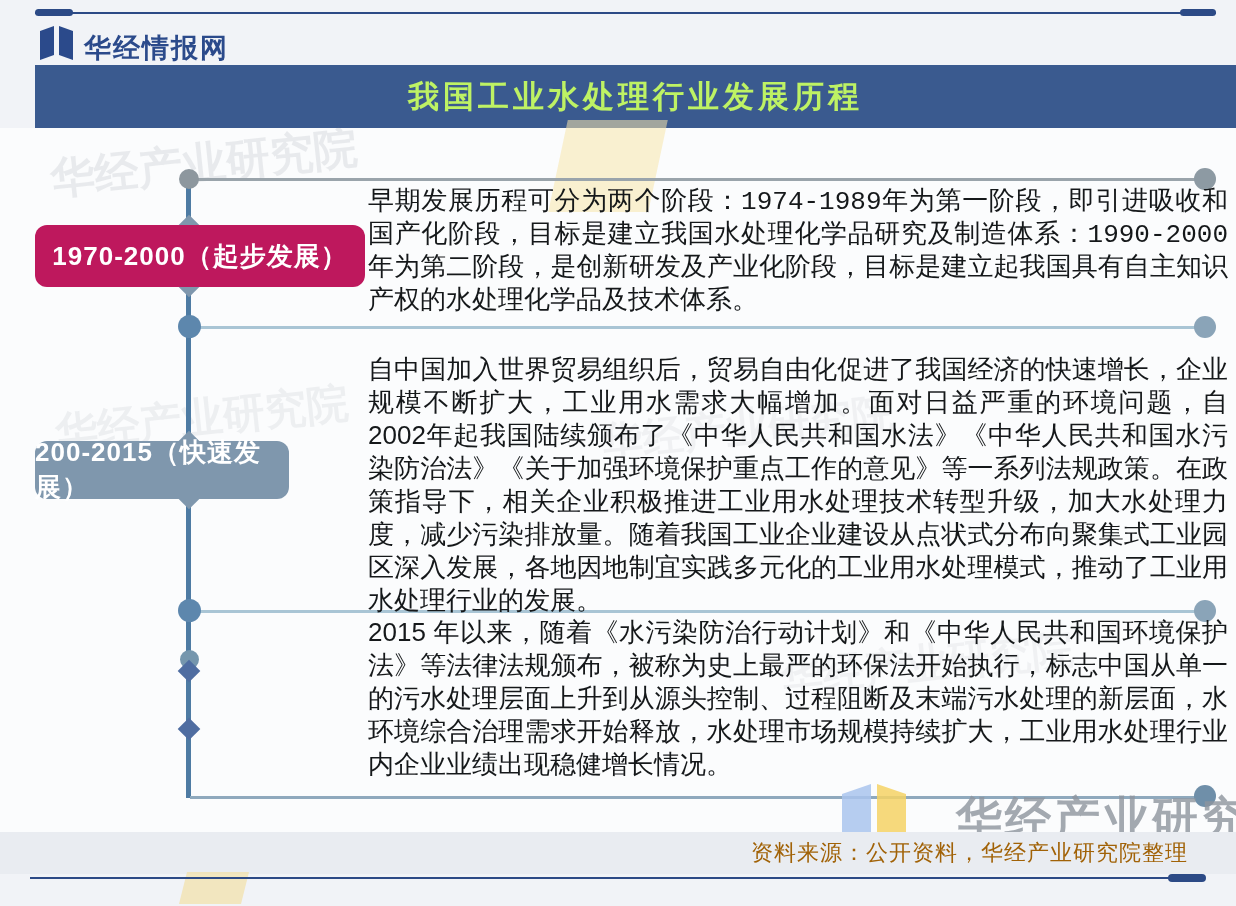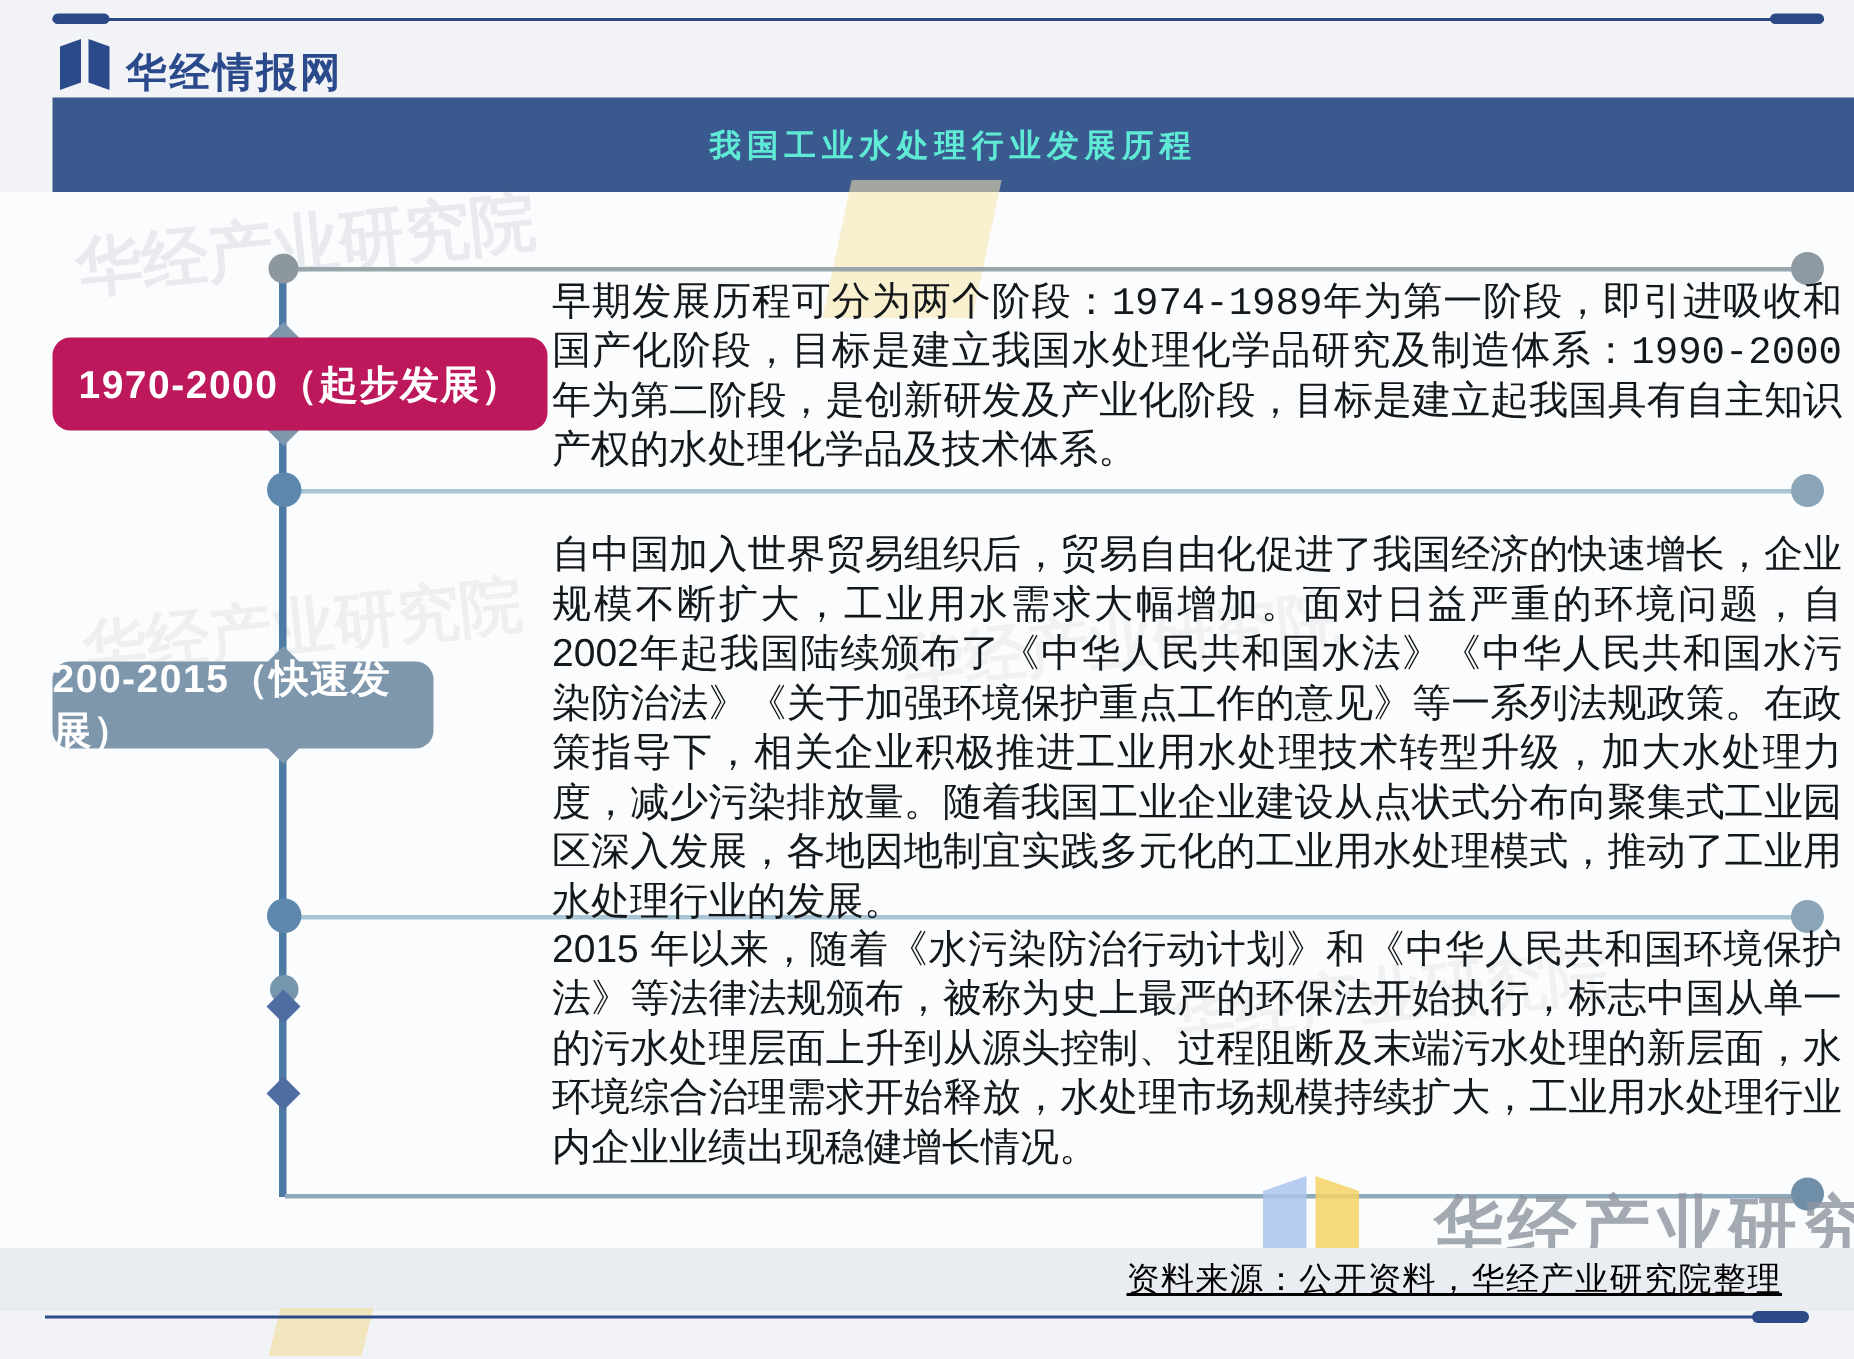--- a/index.html
+++ b/index.html
@@ -12,21 +12,21 @@
   .top-rule-capR{position:absolute;left:1180px;top:9px;width:36px;height:7px;border-radius:4px;background:#2c4a86;}
 
   
   .logo{position:absolute;left:38px;top:25px;width:37px;height:36px;}
   .site-name{position:absolute;left:84px;top:30px;font-size:27px;font-weight:bold;color:#2b4a8b;letter-spacing:2px;}
   .tagline{position:absolute;right:40px;top:31px;font-size:23px;font-weight:bold;color:#2b4a8b;letter-spacing:2px;}
 
   
   .title-bar{position:absolute;left:35px;right:0;top:65px;height:63px;background:#3a5a8f;
     display:flex;align-items:center;justify-content:center;}
-  .title-bar span{color:#5eead4;font-size:21px;font-weight:bold;letter-spacing:4px;}
+  .title-bar span{color:#bef264;font-size:31px;font-weight:bold;letter-spacing:4px;}
 
   
   .content{position:absolute;left:0;right:0;top:128px;height:704px;background:#fbfcfd;}
 
   .wm-faint{position:absolute;font-weight:bold;color:#6a7380;white-space:nowrap;transform:rotate(-6deg);pointer-events:none;}
   .wm1{left:50px;top:6px;font-size:44px;opacity:.12;}
   .wm2{left:55px;top:262px;font-size:42px;opacity:.09;}
   .wm3{left:600px;top:272px;font-size:42px;opacity:.07;}
   .wm4{left:780px;top:508px;font-size:42px;opacity:.07;}
   .wm-yellow{position:absolute;background:#f7e6ab;opacity:.55;transform:skewX(-12deg);}
@@ -67,21 +67,21 @@
   .st2{top:208px;margin-top:17px;}
   .st3{top:488px;}
 
   
   .wm-logo{position:absolute;left:838px;top:782px;width:72px;height:78px;opacity:.85;}
   .wm-brand{position:absolute;left:956px;top:788px;font-size:46px;font-weight:bold;color:#8e959e;
     letter-spacing:3px;opacity:.8;white-space:nowrap;}
 
   
   .footer-strip{position:absolute;left:0;right:0;top:832px;height:42px;background:#e9ecf1;}
-  .source-line{position:absolute;right:48px;top:838px;font-size:22px;color:#000000;letter-spacing:1px;text-decoration:underline;}
+  .source-line{position:absolute;right:48px;top:838px;font-size:22px;color:#a16207;letter-spacing:1px;}
   .bottom-rule-line{position:absolute;left:30px;width:1160px;top:877px;height:2px;background:#2c4a86;}
   .bottom-rule-capR{position:absolute;left:1168px;top:874px;width:38px;height:8px;border-radius:4px;background:#2c4a86;}
   .wmy-bottom{position:absolute;left:183px;top:872px;width:62px;height:32px;background:#f3dd9a;opacity:.6;transform:skewX(-14deg);}
 </style>
 </head>
 <body>
 
 <div class="page">
 
   <div class="top-rule-capL"></div>

